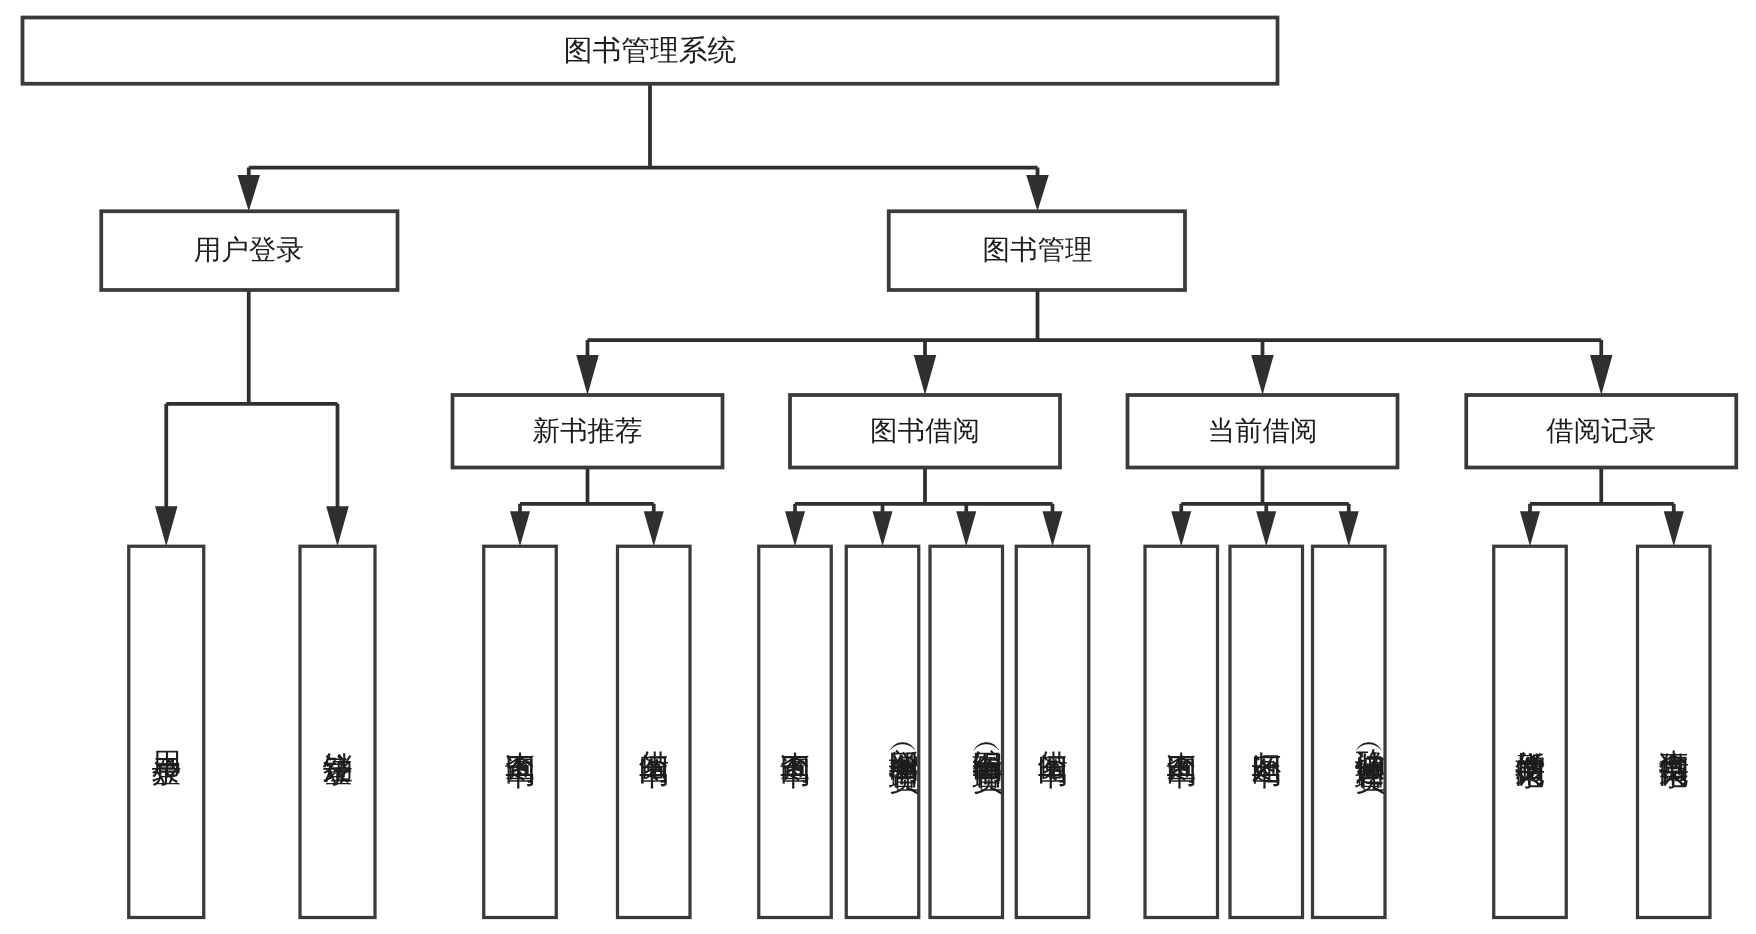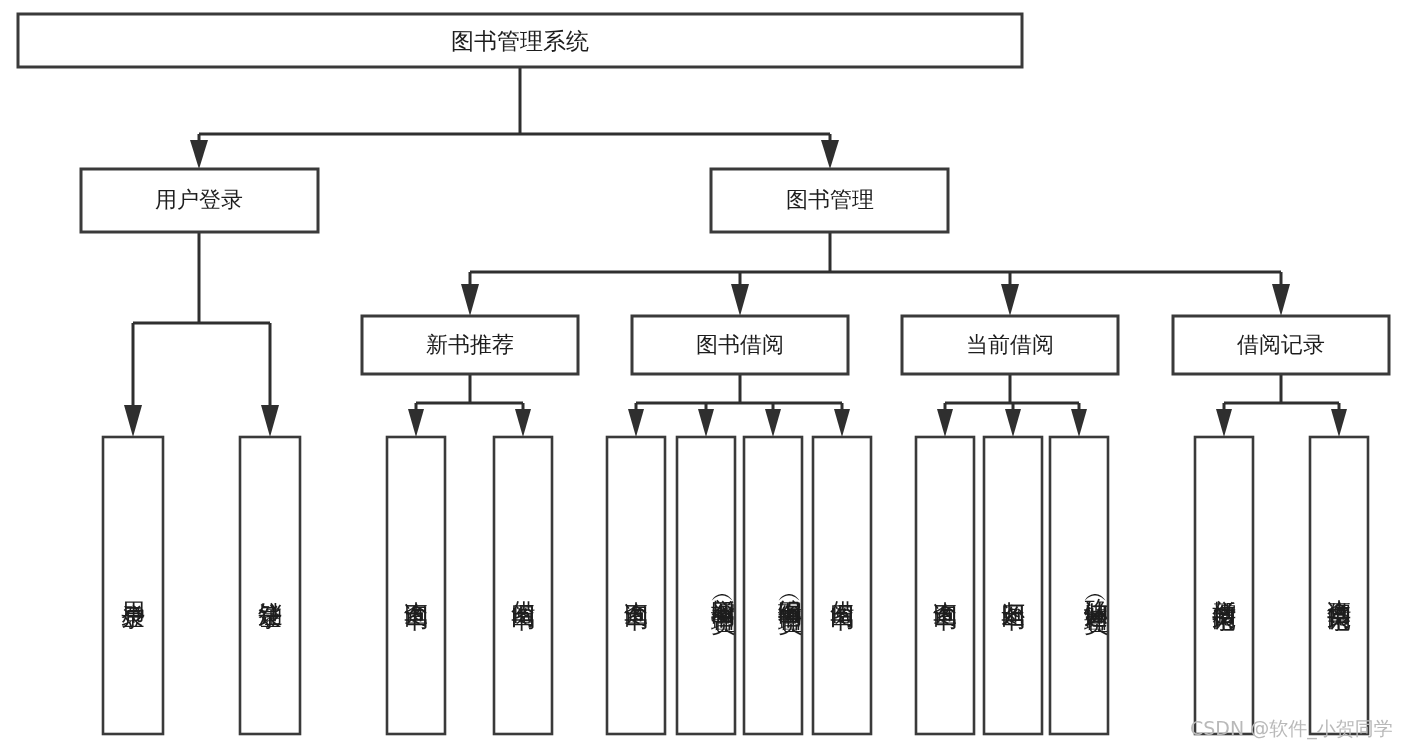--- a/index.html
+++ b/index.html
@@ -241,15 +241,14 @@
   <div class="leaf-label-v" style="left:744px; top:445px; width:58px; height:285px;">编辑图书（管理员）</div>
   <div class="leaf-label-v anchor-middle" style="left:813px; top:437px; width:58px; height:297px;">借阅图书</div>
 
   <div class="leaf-label-v anchor-middle" style="left:916px; top:437px; width:58px; height:297px;">查询图书</div>
   <div class="leaf-label-v anchor-middle" style="left:984px; top:437px; width:58px; height:297px;">归还图书</div>
   <div class="leaf-label-v" style="left:1050px; top:445px; width:58px; height:285px;">确认归还（管理员）</div>
 
   <div class="leaf-label-v anchor-middle" style="left:1195px; top:437px; width:58px; height:297px;">新增借阅记录</div>
   <div class="leaf-label-v anchor-middle" style="left:1310px; top:437px; width:58px; height:297px;">查询借阅记录</div>
 
-  <div class="watermark" style="left:1190px; top:716px;">CSDN @软件_小贺同学</div>
 
 </div>
 
 </body></html>

